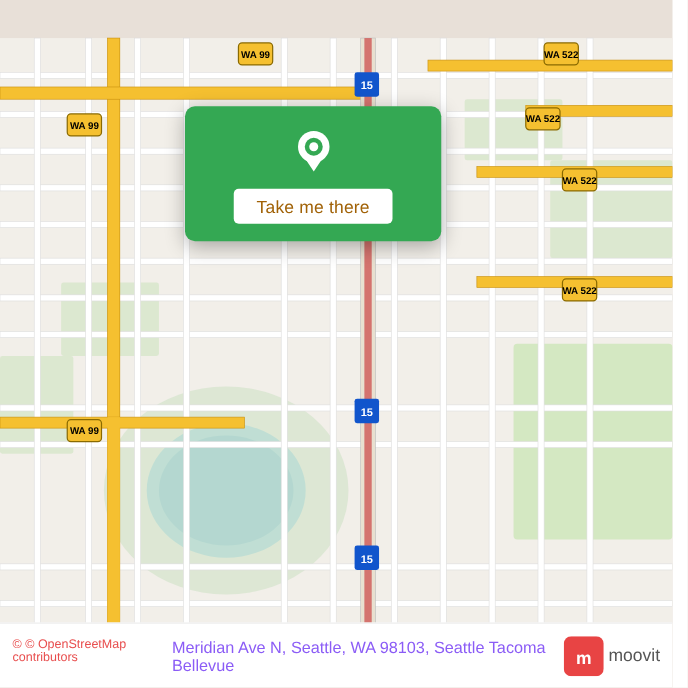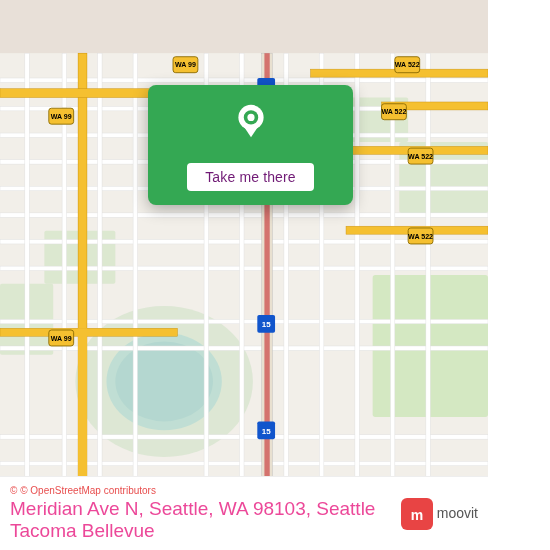--- a/index.html
+++ b/index.html
@@ -5,21 +5,21 @@
     * { margin: 0; padding: 0; box-sizing: border-box; }
     body {
       width: 550px;
       height: 550px;
       overflow: hidden;
       font-family: Arial, sans-serif;
       position: relative;
     }
 
     #map-container {
-      width: 488px;
+      width: 538px;
       height: 550px;
       position: relative;
       background-color: #e8e0d8;
       overflow: hidden;
       text-decoration: underline;
     }
 
     
     #map-svg {
       position: absolute;
@@ -44,62 +44,62 @@
     }
 
     .popup-pin {
       width: 36px;
       height: 36px;
       margin-bottom: 8px;
     }
 
     .popup-btn {
       background: white;
-      color: #701a75;
+      color: #a16207;
       border: none;
       border-radius: 4px;
       padding: 6px 18px;
       font-size: 14px;
       font-weight: 500;
       cursor: pointer;
-      margin-top: 16px;
+      margin-top: 4px;
       letter-spacing: 0.01em;
     }
 
     
     .bottom-bar {
       position: absolute;
       bottom: 0;
       left: 0;
       right: 0;
       background: white;
       padding: 8px 10px 8px 10px;
       display: flex;
       align-items: center;
       justify-content: space-between;
       border-top: 1px solid #eee;
       min-height: 52px;
     }
 
     .bottom-left {
       display: flex;
-      flex-direction: column;
+      flex-direction: row;
       gap: 2px;
       flex: 1;
     }
 
     .osm-credit {
       font-size: 10px;
       color: #555;
     }
     .osm-credit span { color: #e84e4e; }
 
     .address-text {
-      font-size: 19px;
-      color: #ec4899;
+      font-size: 13px;
+      color: #8b5cf6;
       font-weight: 400;
     }
 
     .moovit-logo {
       display: flex;
       align-items: center;
       gap: 4px;
       flex-shrink: 0;
       margin-left: 10px;
     }

